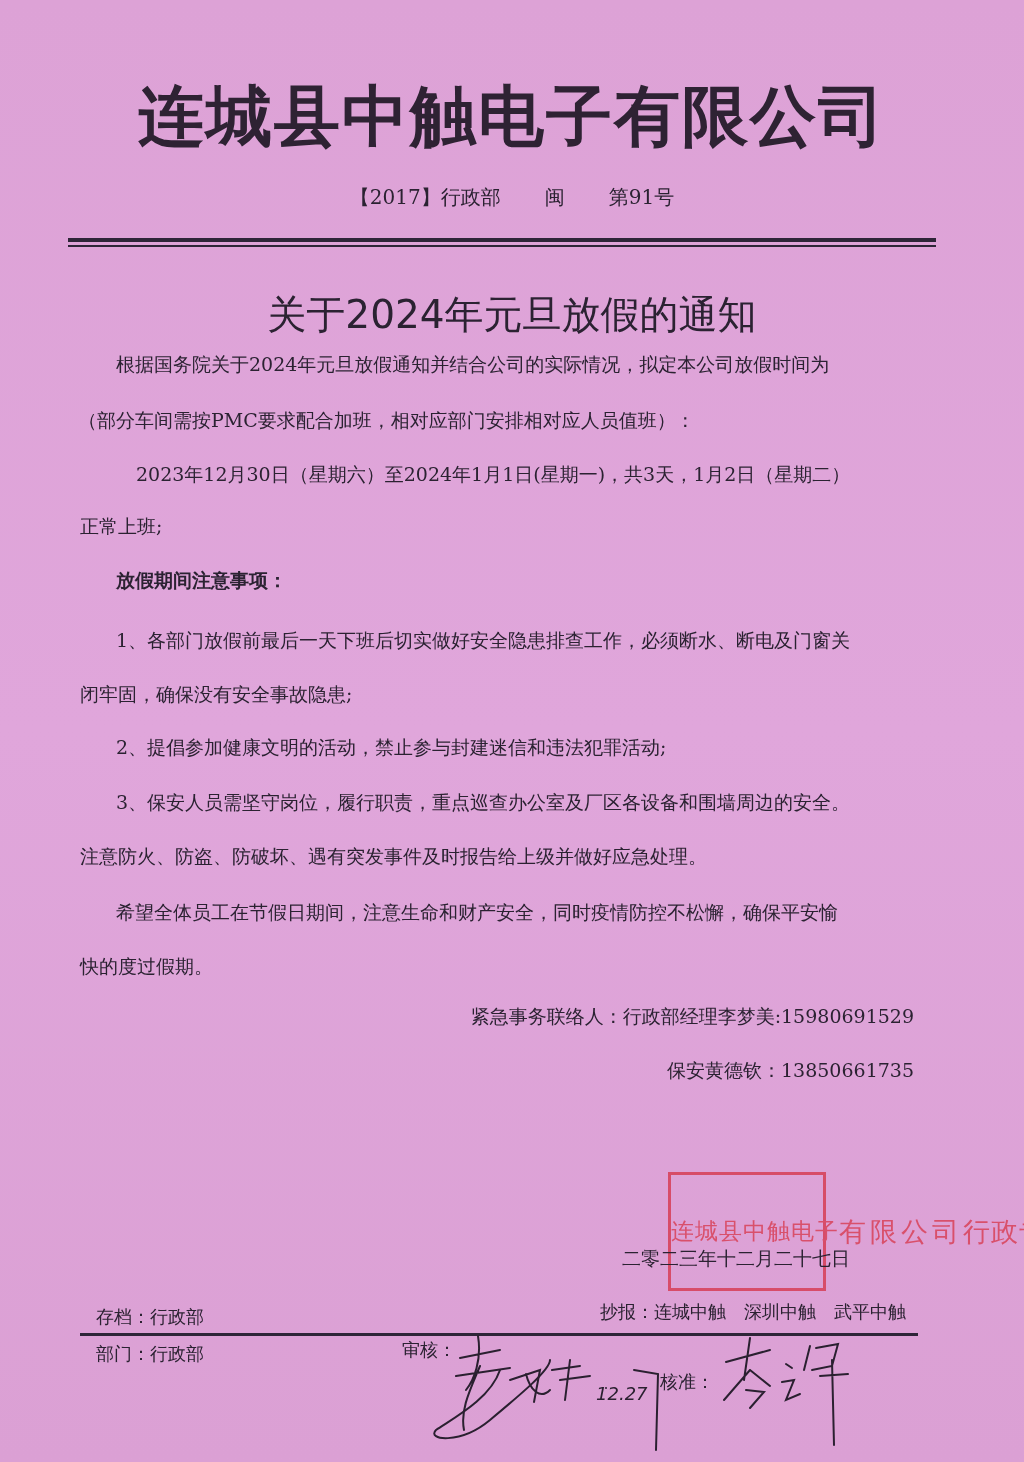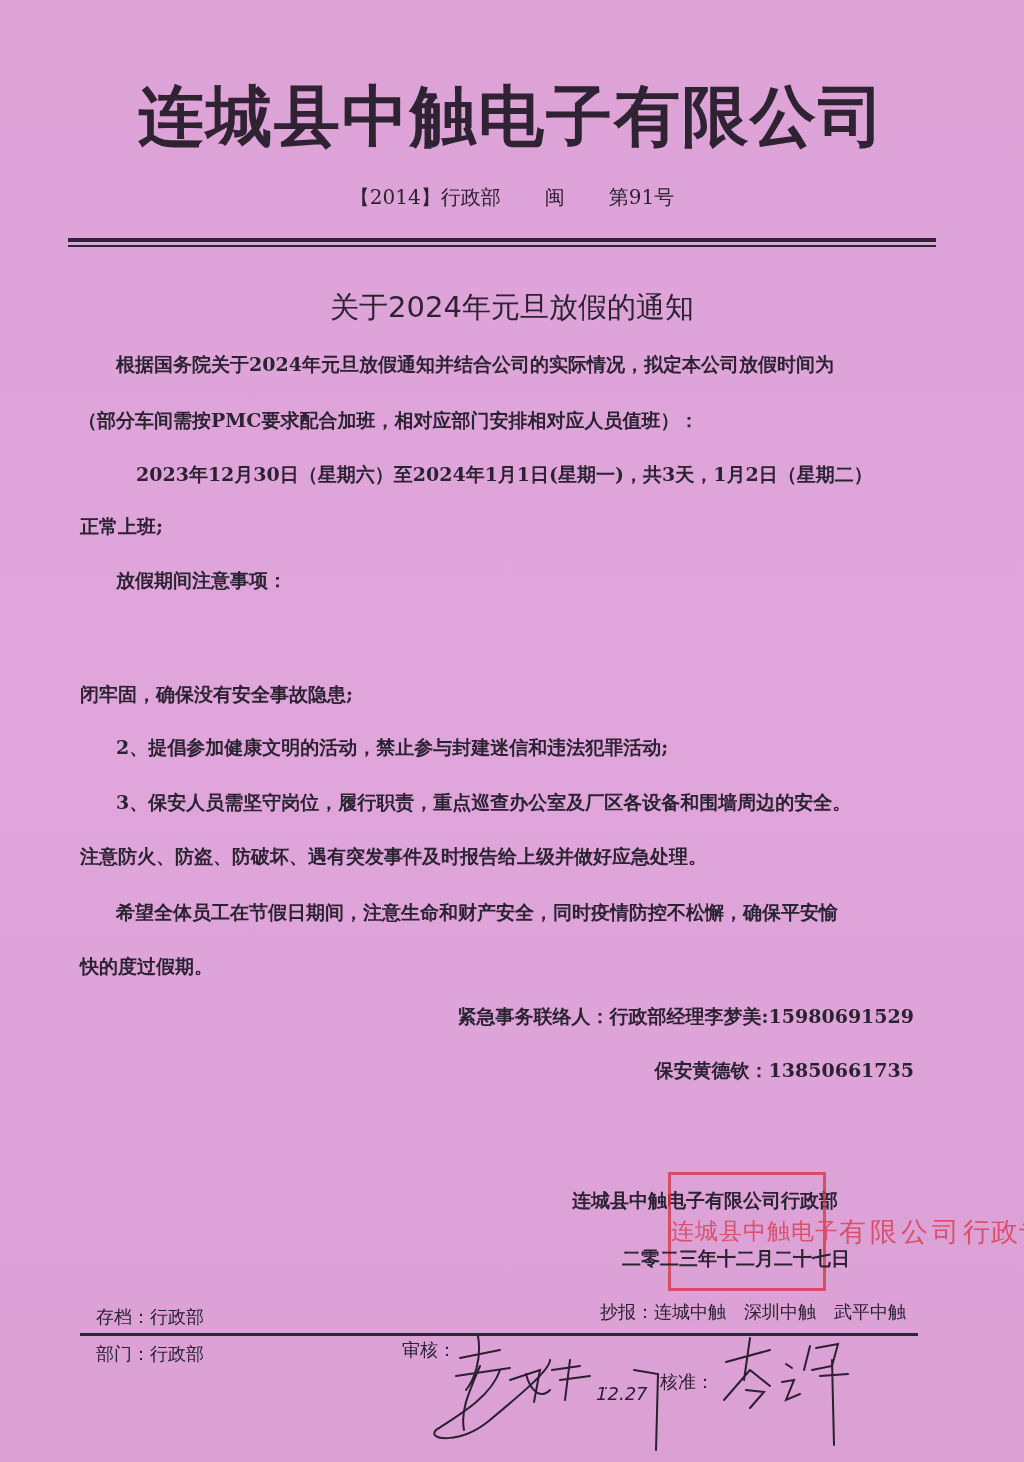--- a/index.html
+++ b/index.html
@@ -14,22 +14,22 @@
   .abs { position: absolute; white-space: nowrap; }
   .company-title {
     left: 0; right: 0; top: 72px; text-align: center;
     font-family: "DejaVu Sans", sans-serif; font-weight: bold;
     font-size: 66px; letter-spacing: 2px; color: #2e2233;
   }
   .doc-number { left: 0; right: 0; top: 184px; text-align: center; font-size: 20px; word-spacing: 4px; }
   .doc-number span { margin: 0 22px; }
   .rule-thick { left: 68px; width: 868px; top: 238px; height: 4px; background: #2e2538; }
   .rule-thin { left: 68px; width: 868px; top: 245px; height: 1.5px; background: #2e2538; }
-  .notice-title { left: 0; right: 0; top: 288px; text-align: center; font-size: 29px; font-family: "DejaVu Sans", sans-serif; }
-  .para { font-size: 19px; left: 80px; font-weight: bold; }
+  .notice-title { left: 0; right: 0; top: 288px; text-align: center; font-size: 39px; font-family: "DejaVu Sans", sans-serif; }
+  .para { font-size: 19px; left: 80px; }
   .bold { font-weight: bold; }
   .right { text-align: right; right: 110px; }
   .wish { left: 138px; top: 1112px; font-size: 26px; font-family: "DejaVu Sans", sans-serif; }
   .stamp {
     left: 668px; top: 1172px; width: 152px; height: 113px;
     border: 3px solid #d6354a; color: #d83a4e; opacity: 0.78;
     display: flex; flex-direction: row; justify-content: space-around; align-items: center;
     font-family: "DejaVu Sans", sans-serif; font-size: 27px; letter-spacing: 4px; line-height: 1;
   }
   .footer-rule { left: 80px; width: 838px; top: 1333px; height: 2.5px; background: #2e2538; }
@@ -37,51 +37,51 @@
   .sig svg { overflow: visible; }
 </style>
 </head>
 <body>
 
 <div class="page">
 
   <div class="abs company-title">连城县中触电子有限公司</div>
 
   <div class="abs doc-number">
-    <span>【2014】行政部</span><span>闽</span><span>第91号</span>
+    <span>【2017】行政部</span><span>闽</span><span>第91号</span>
   </div>
 
   <div class="abs rule-thick"></div>
   <div class="abs rule-thin"></div>
 
   <div class="abs notice-title">关于2024年元旦放假的通知</div>
 
   <div class="abs para" style="left:116px; top:352px;">根据国务院关于2024年元旦放假通知并结合公司的实际情况，拟定本公司放假时间为</div>
   <div class="abs para" style="left:78px; top:408px;">（部分车间需按PMC要求配合加班，相对应部门安排相对应人员值班）：</div>
 
   <div class="abs para" style="left:116px; top:462px;margin-left:20px;">2023年12月30日（星期六）至2024年1月1日(星期一)，共3天，1月2日（星期二）</div>
   <div class="abs para" style="left:80px; top:514px;">正常上班;</div>
 
   <div class="abs para bold" style="left:116px; top:568px;">放假期间注意事项：</div>
 
+  <div class="abs para" style="left:116px; top:628px;">1、各部门放假前最后一天下班后切实做好安全隐患排查工作，必须断水、断电及门窗关</div>
   <div class="abs para" style="left:80px; top:682px;">闭牢固，确保没有安全事故隐患;</div>
 
   <div class="abs para" style="left:116px; top:735px;">2、提倡参加健康文明的活动，禁止参与封建迷信和违法犯罪活动;</div>
 
   <div class="abs para" style="left:116px; top:790px;">3、保安人员需坚守岗位，履行职责，重点巡查办公室及厂区各设备和围墙周边的安全。</div>
   <div class="abs para" style="left:80px; top:844px;">注意防火、防盗、防破坏、遇有突发事件及时报告给上级并做好应急处理。</div>
 
   <div class="abs para" style="left:116px; top:900px;">希望全体员工在节假日期间，注意生命和财产安全，同时疫情防控不松懈，确保平安愉</div>
   <div class="abs para" style="left:80px; top:954px;">快的度过假期。</div>
 
   <div class="abs para right" style="top:1004px;">紧急事务联络人：行政部经理李梦美:15980691529</div>
   <div class="abs para right" style="top:1058px;">保安黄德钦：13850661735</div>
 
 
-  <div class="abs para" style="left:572px; top:1188px;">连城县中触电子有限公司行政部</div>
 
   <div class="abs stamp">
     <div style="font-size:23px; letter-spacing:1px;">连城县中触电子</div>
     <div>有限公司</div>
     <div style="letter-spacing:1px;">行政专用章</div>
   </div>
 
   <div class="abs para" style="left:622px; top:1246px;">二零二三年十二月二十七日</div>
 
   <div class="abs small" style="left:96px; top:1305px;">存档：行政部</div>

